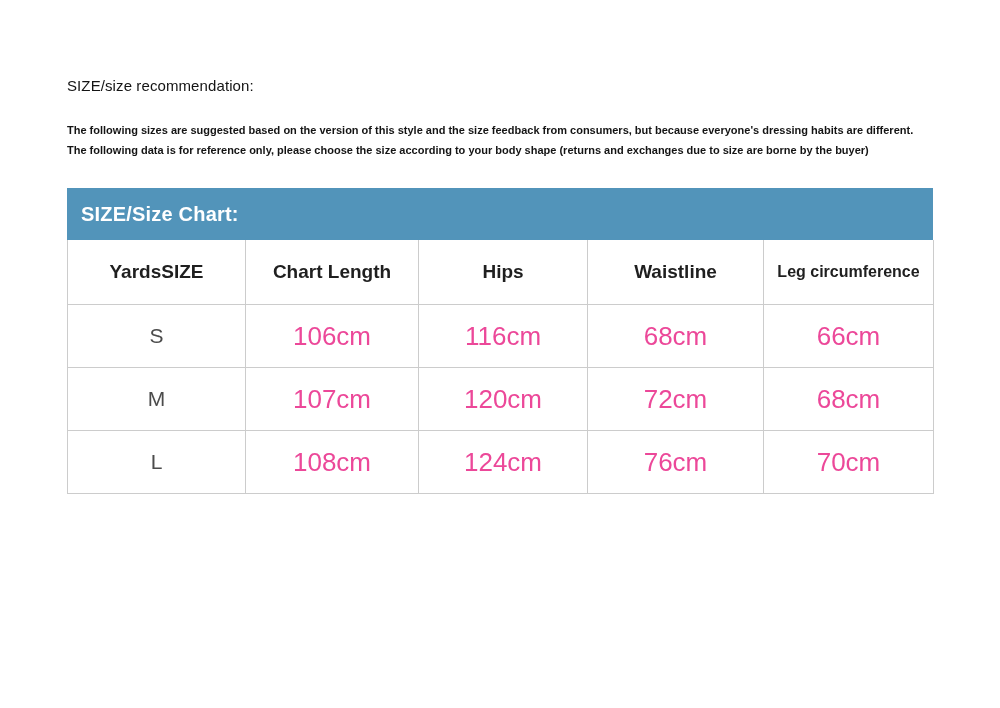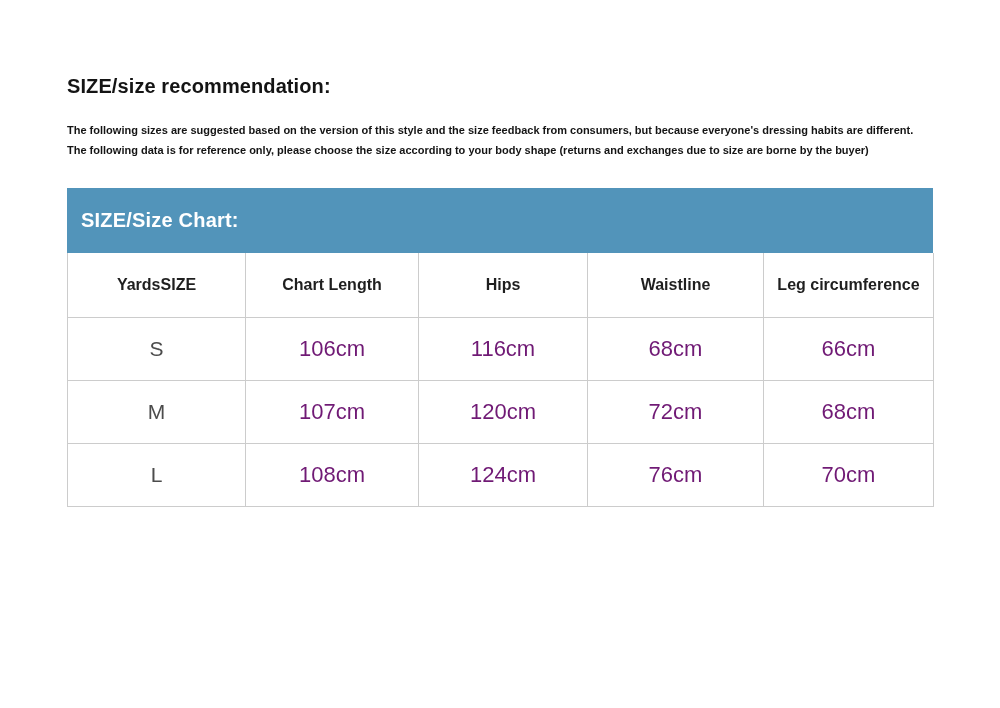--- a/index.html
+++ b/index.html
@@ -17,38 +17,38 @@
   }
   .doc {
     position: absolute;
     left: 67px;
     top: 0;
     width: 866px;
   }
   .rec-heading {
     margin: 0;
     padding-top: 76px;
-    font-size: 20px;
+    font-size: 15px;
     line-height: 20px;
-    font-weight: bold;
+    font-weight: normal;
     color: #141414;
     letter-spacing: 0.1px;
   }
   .rec-body {
     margin: 0;
     margin-top: 25px;
     font-size: 11px;
     line-height: 19.5px;
     font-weight: bold;
     color: #141414;
     width: 866px;
   }
   .chart-title-bar {
     margin-top: 28px;
-    height: 65px;
+    height: 52px;
     background: #5294ba;
     display: flex;
     align-items: center;
   }
   .chart-title-bar span {
     color: #ffffff;
     font-weight: bold;
     font-size: 20px;
     padding-left: 14px;
     letter-spacing: 0.2px;
@@ -62,32 +62,32 @@
   table.size-table td {
     border: 1px solid #cccccc;
     text-align: center;
     vertical-align: middle;
     padding: 0;
     background: #ffffff;
   }
   table.size-table th {
     border-top: none;
     height: 64px;
-    font-size: 16px;
+    font-size: 19px;
     font-weight: bold;
     color: #1f1f1f;
   }
   table.size-table th.th-small {
     font-size: 16px;
   }
   table.size-table td {
     height: 62px;
-    font-size: 22px;
+    font-size: 26px;
     font-weight: normal;
-    color: #701a75;
+    color: #ec4899;
   }
   table.size-table td.size-col {
     font-size: 21px;
     color: #4c4c4c;
   }
   col.c0 { width: 178px; }
   col.c1 { width: 173px; }
   col.c2 { width: 169px; }
   col.c3 { width: 176px; }
   col.c4 { width: 170px; }

